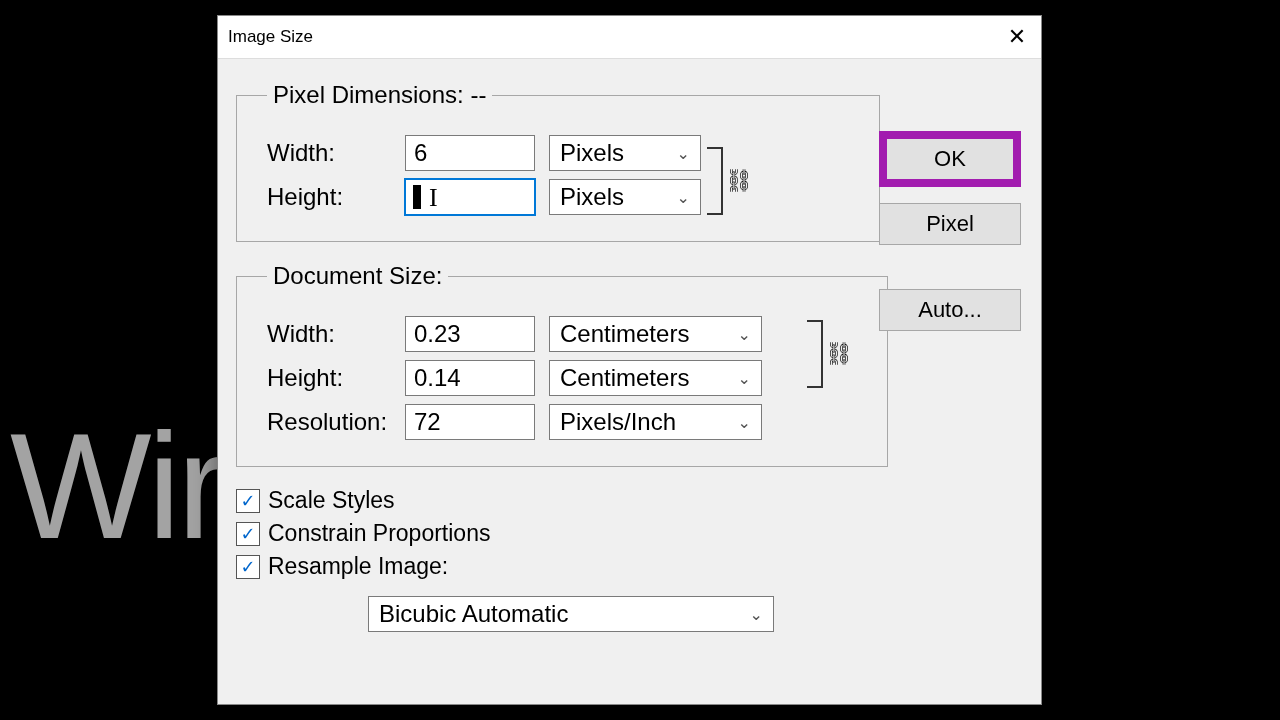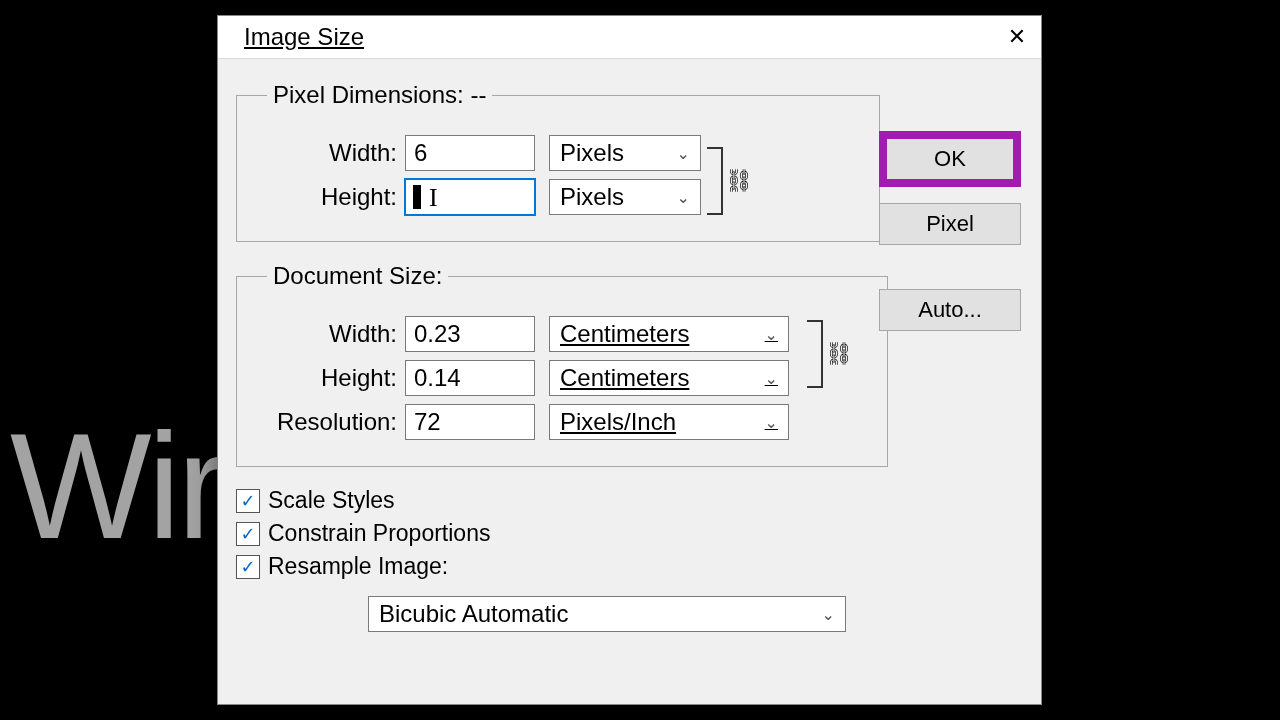--- a/index.html
+++ b/index.html
@@ -1,48 +1,48 @@
 <!DOCTYPE html>
 <html><head>
 <meta charset="utf-8">
 <style>
   html,body{margin:0;padding:0;width:1280px;height:720px;background:#000;font-family:"Segoe UI",Tahoma,sans-serif;overflow:hidden;}
   .bg-text{position:absolute;left:10px;top:400px;color:#a3a3a3;font-size:150px;font-weight:300;letter-spacing:-4px;user-select:none;}
   .dialog{position:absolute;left:217px;top:15px;width:823px;height:688px;background:#f0f0f0;border:1px solid #888;box-shadow:0 4px 24px rgba(0,0,0,0.5);}
   .titlebar{height:42px;background:#fff;display:flex;align-items:center;justify-content:space-between;border-bottom:1px solid #ddd;}
-  .titlebar .title{padding-left:26px;font-size:24px;color:#000;text-decoration:underline;}
+  .titlebar .title{padding-left:10px;font-size:17px;color:#000;}
   .titlebar .close{width:48px;height:42px;display:flex;align-items:center;justify-content:center;cursor:pointer;font-size:22px;}
   .body{position:relative;padding:22px 18px 18px 18px;}
   fieldset{border:1px solid #a7a7a7;margin:0 0 20px 0;padding:18px 12px 18px 30px;position:relative;}
   legend{font-size:24px;color:#000;padding:0 6px;}
   .row{display:flex;align-items:center;margin:8px 0;}
-  .lbl{width:130px;text-align:right;font-size:24px;margin-right:8px;}
+  .lbl{width:130px;text-align:left;font-size:24px;margin-right:8px;}
   input.txt{height:36px;border:1px solid #7a7a7a;font-size:24px;padding:0 8px;box-sizing:border-box;background:#fff;}
   input.txt.focused{border:1px solid #0078d7;outline:1px solid #0078d7;}
   .sel{height:36px;border:1px solid #7a7a7a;background:#fff;display:flex;align-items:center;justify-content:space-between;padding:0 10px;font-size:24px;box-sizing:border-box;cursor:pointer;}
   .chev{font-size:16px;color:#555;}
   .link-bracket{position:absolute;display:flex;align-items:center;}
   .link-bracket .br{border-top:2px solid #333;border-bottom:2px solid #333;border-right:2px solid #333;height:64px;width:14px;}
   .chain{margin-left:2px;font-size:22px;}
   .buttons{position:absolute;right:20px;top:72px;width:142px;display:flex;flex-direction:column;gap:16px;}
   .btn{height:40px;border:1px solid #a7a7a7;background:#e1e1e1;font-size:22px;display:flex;align-items:center;justify-content:center;cursor:pointer;}
   .btn.primary{border:8px solid #a21caf;}
   .checks{margin-top:4px;}
   .chk{display:flex;align-items:center;gap:8px;font-size:23px;margin:6px 0;}
   .chk .box{width:22px;height:22px;border:1px solid #555;background:#fff;display:flex;align-items:center;justify-content:center;font-size:18px;color:#0066cc;cursor:pointer;}
-  .resample-sel{margin:16px 0 0 132px;width:478px;}
+  .resample-sel{margin:16px 0 0 132px;width:406px;}
   .tooltip{position:absolute;background:#ffffe1;border:1px solid #808080;padding:4px 10px;font-size:22px;color:#000;white-space:nowrap;z-index:10;}
   .main-area{width:628px;}
   .fs1{width:600px;margin-left:0;}
   .fs2{width:608px;margin-left:0;}
   .linkpos1{left:470px;top:38px;}
   .linkpos2{left:570px;top:30px;}
   .txtW{width:130px;}
   .selW1{width:152px;}
-  .selW2{width:240px;text-decoration:underline;}
+  .selW2{width:213px;}
   .caret-box{position:relative;display:inline-block;}
   .caret-box .caret{position:absolute;left:8px;top:6px;width:8px;height:24px;background:#000;}
   .caret-box .ibeam{position:absolute;left:24px;top:4px;font-size:26px;color:#000;font-family:serif;}
 </style>
 </head>
 <body>
 
 <div class="bg-text">Wir</div>
 
 <div class="dialog">

